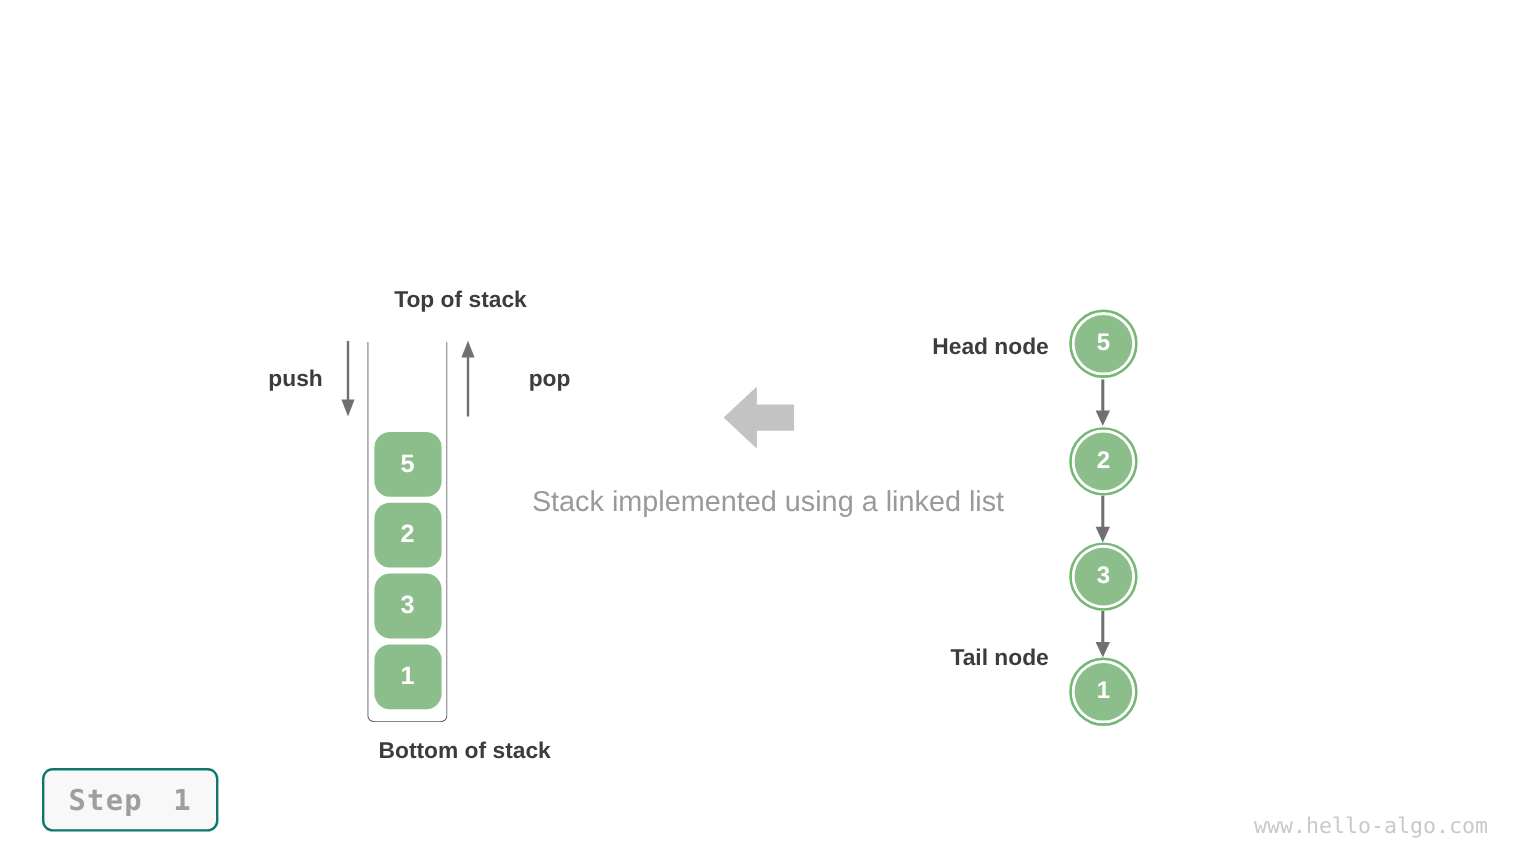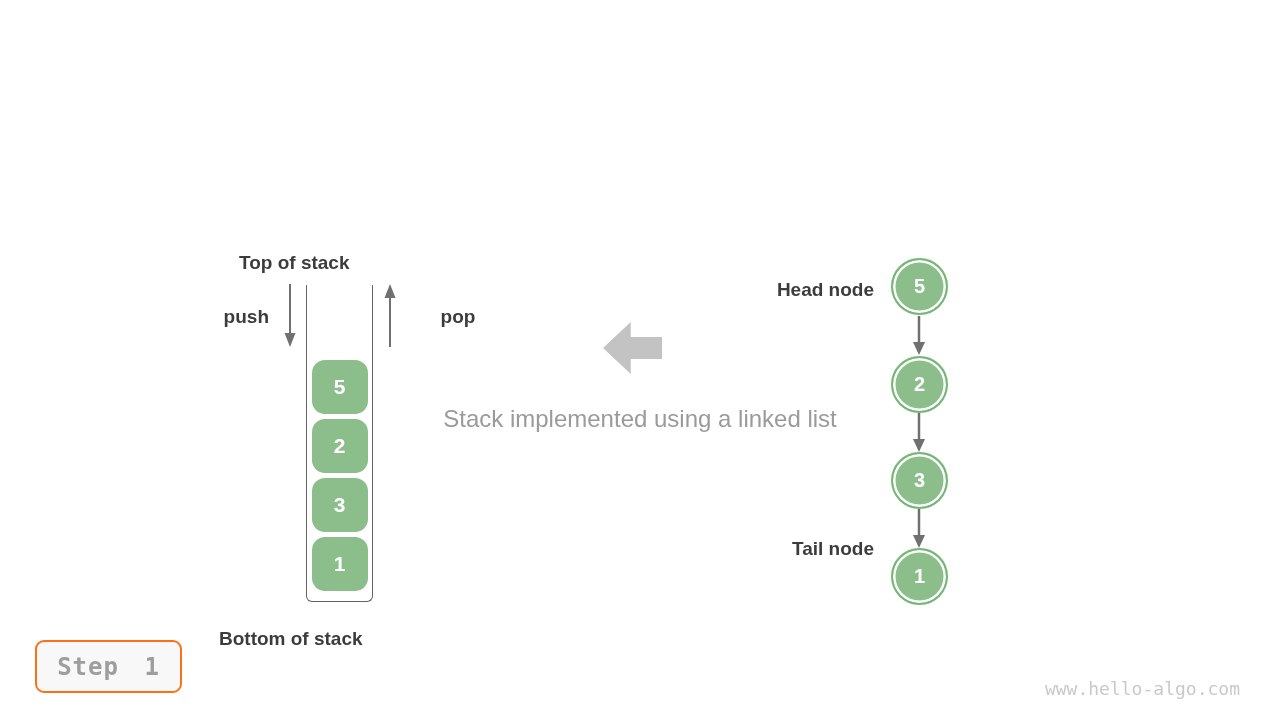--- a/index.html
+++ b/index.html
@@ -8,21 +8,21 @@
 
   .abs { position: absolute; }
 
   
   .dark-label {
     color: #3c3c3c;
     font-weight: bold;
     font-size: 19px;
     white-space: nowrap;
   }
-  .center-text { text-align: left; margin-top: 12px; }
+  .center-text { text-align: right; }
   .right-text  { text-align: right; }
 
   
   .stack-container {
     left: 306px; top: 285px;
     width: 67px; height: 317px;
     border-left: 1.5px solid #636363;
     border-right: 1.5px solid #636363;
     border-bottom: 1.5px solid #636363;
     border-radius: 0 0 6px 6px;
@@ -76,21 +76,21 @@
     color: #9a9a9a;
     font-size: 24px;
     white-space: nowrap;
   }
 
   
   .step-badge {
     left: 35px; top: 640px;
     width: 147px; height: 53px;
     background: #f8f8f8;
-    border: 2px solid #f97316;
+    border: 2px solid #0f766e;
     border-radius: 9px;
     display: flex;
     align-items: center;
     justify-content: center;
     color: #9e9e9e;
     font-family: "DejaVu Sans Mono", "Liberation Mono", monospace;
     font-size: 24px;
     font-weight: bold;
     letter-spacing: 1px;
     word-spacing: 10px;

